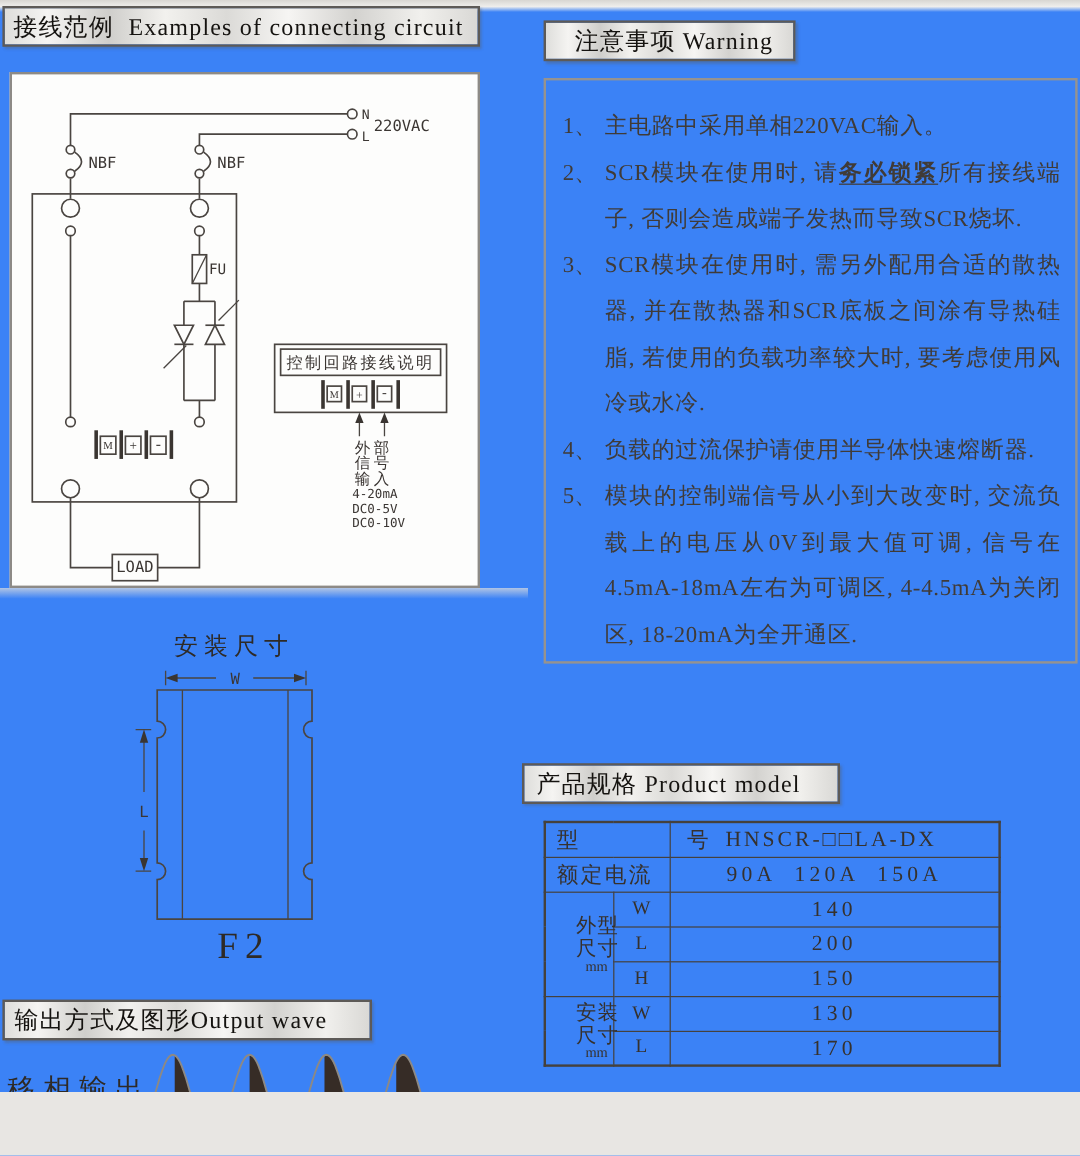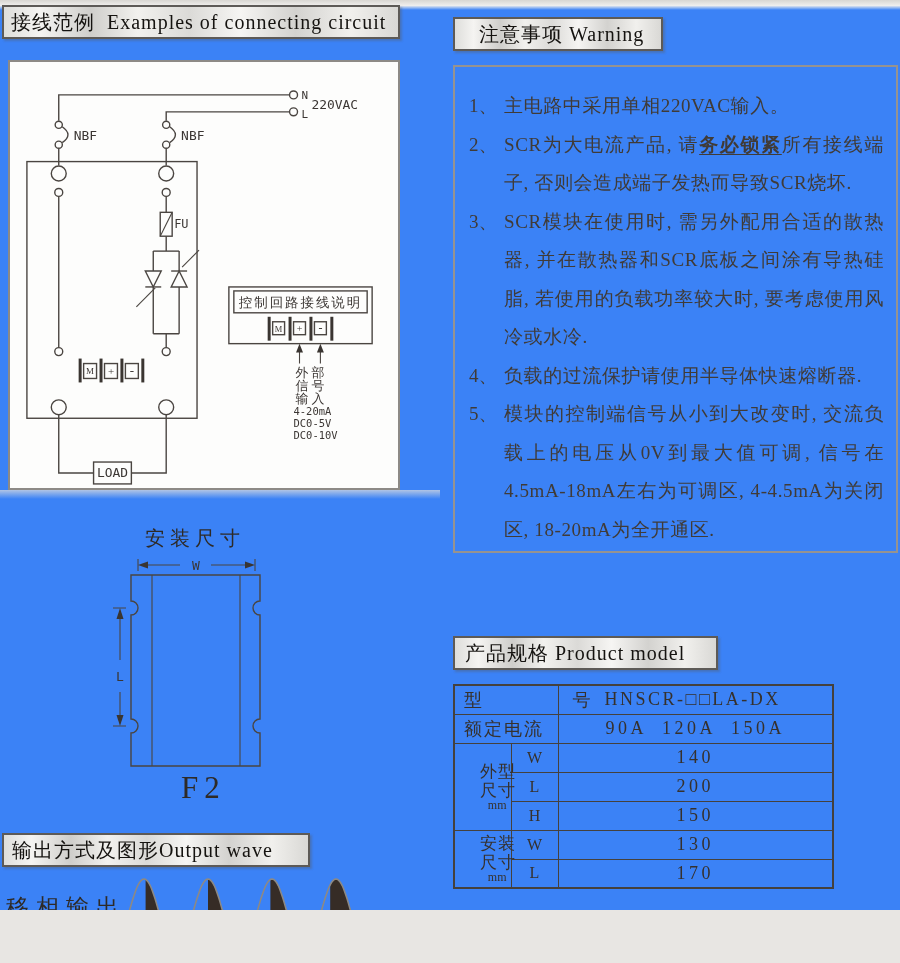--- a/index.html
+++ b/index.html
@@ -161,21 +161,21 @@
     <span>注意事项 Warning</span>
   </div>
 
   <div id="warning-body">
     <div class="w-item">
       <span class="w-num">1、</span>
       <span class="w-txt">主电路中采用单相220VAC输入。</span>
     </div>
     <div class="w-item">
       <span class="w-num">2、</span>
-      <span class="w-txt"><span>SCR为大电流产品, 请</span><span class="w-em">务必锁紧</span><span>所有接线端子, 否则会造成端子发热而导致SCR烧坏.</span></span>
+      <span class="w-txt"><span>SCR模块在使用时, 请</span><span class="w-em">务必锁紧</span><span>所有接线端子, 否则会造成端子发热而导致SCR烧坏.</span></span>
     </div>
     <div class="w-item">
       <span class="w-num">3、</span>
       <span class="w-txt">SCR模块在使用时, 需另外配用合适的散热器, 并在散热器和SCR底板之间涂有导热硅脂, 若使用的负载功率较大时, 要考虑使用风冷或水冷.</span>
     </div>
     <div class="w-item">
       <span class="w-num">4、</span>
       <span class="w-txt">负载的过流保护请使用半导体快速熔断器.</span>
     </div>
     <div class="w-item">
@@ -199,21 +199,21 @@
 
     <path class="lnthin" d="M5,52 H18 M5,170 H18"></path>
     <path class="lnthin" d="M12,61 V104 M12,136 V162"></path>
     <polygon class="blk" points="12,52 8.5,63 15.5,63"></polygon>
     <polygon class="blk" points="12,170 8.5,159 15.5,159"></polygon>
     <text x="12" y="125" font-size="13" text-anchor="middle" class="mono">L</text>
   </svg>
 
   <div class="cnlabel" style="left:181px;top:770px;font-size:31px;letter-spacing:6px;">F2</div>
 
-  <div class="hdr" style="left:453px;top:636px;width:265px;height:34px;font-size:20px;padding-left:10px;letter-spacing:1px;">
+  <div class="hdr" style="left:435px;top:636px;width:265px;height:34px;font-size:20px;padding-left:10px;letter-spacing:1px;">
     <span>产品规格 Product model</span>
   </div>
 
   <table id="product-table">
     <colgroup>
         <col style="width:57px">
         <col style="width:47px">
         <col style="width:275px">
       </colgroup>
     <tbody>

